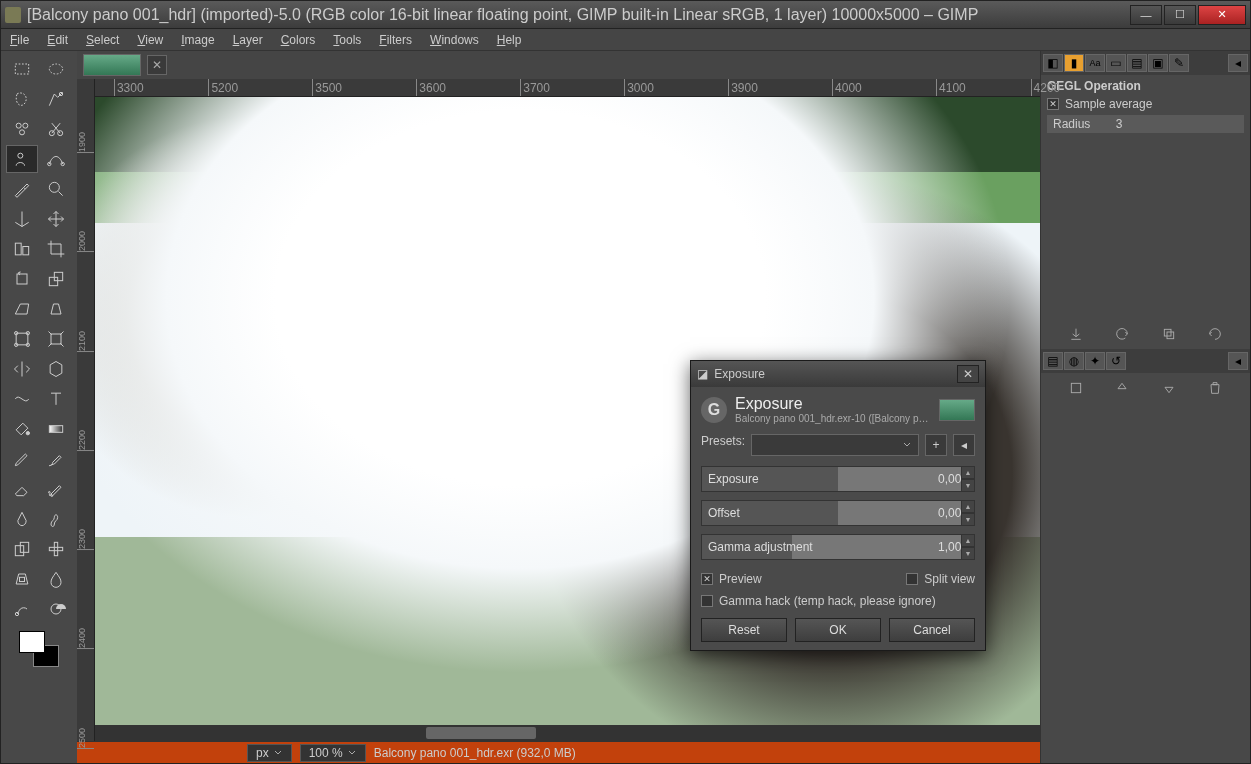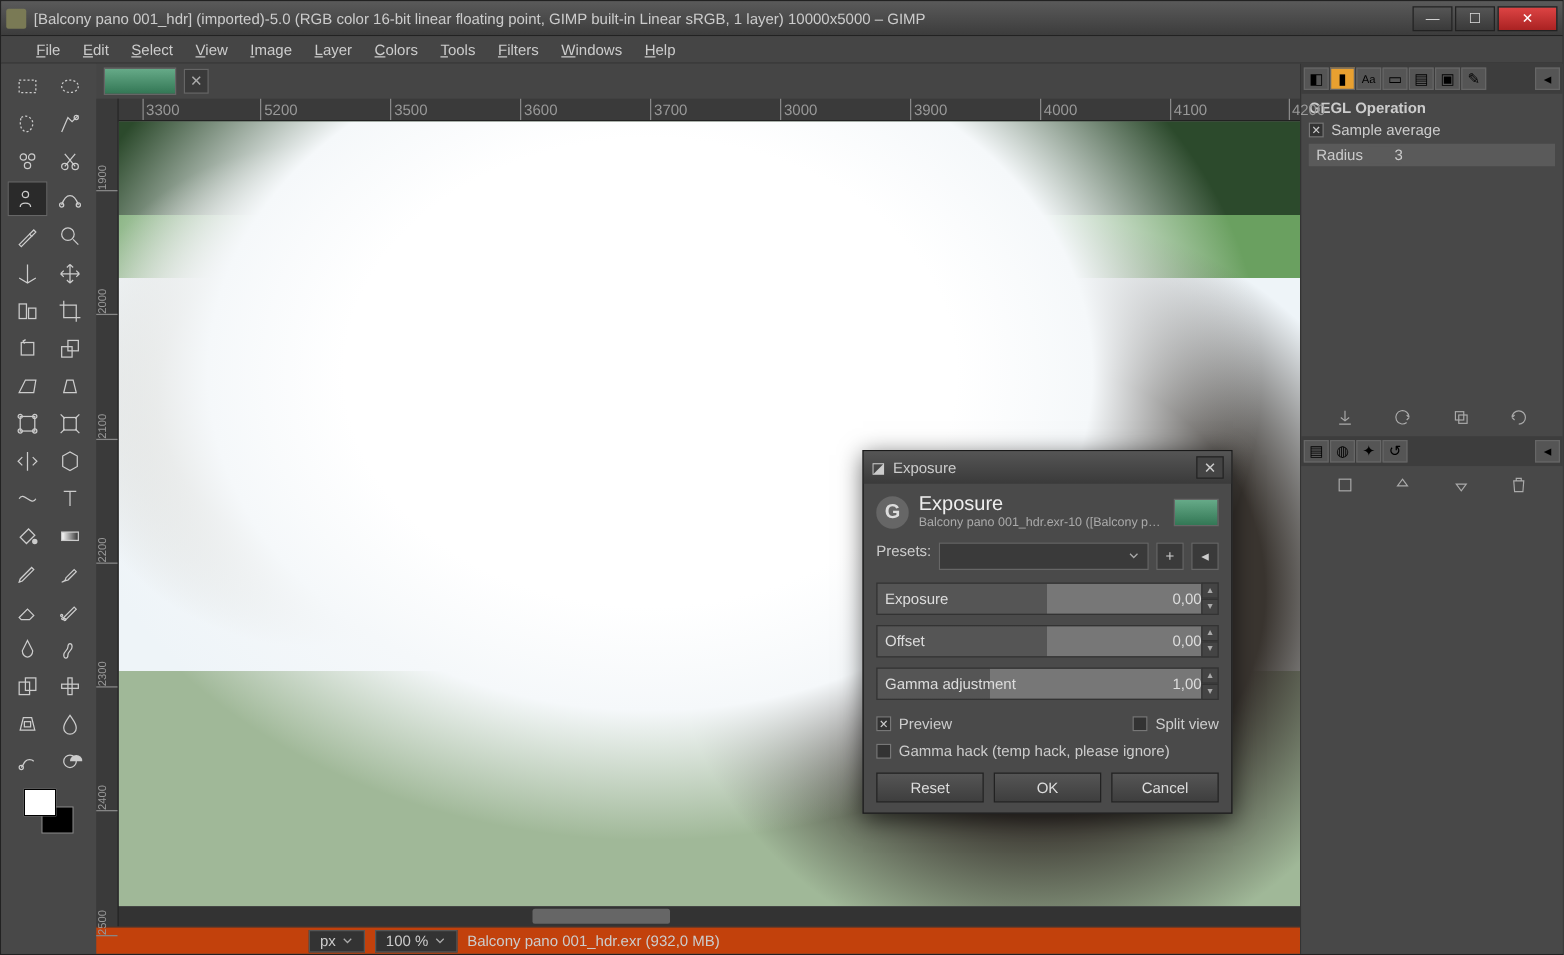--- a/index.html
+++ b/index.html
@@ -1,24 +1,24 @@
 <!DOCTYPE html>
 <html><head>
 <meta charset="utf-8">
 <style>
 *{box-sizing:border-box;margin:0;padding:0;font-family:"Segoe UI",Tahoma,sans-serif;font-size:12px;user-select:none}
 body{width:1251px;height:764px;background:#888;overflow:hidden;position:relative}
 .window{position:absolute;left:0;top:0;width:1251px;height:764px;background:#484848;border:1px solid #222;display:flex;flex-direction:column}
 .titlebar{height:28px;background:linear-gradient(#5a5a5a,#3c3c3c);display:flex;align-items:center;padding:0 4px;color:#ddd;border-bottom:1px solid #222}
 .titlebar .appicon{width:16px;height:16px;margin-right:6px;background:#7a7a55;border-radius:2px}
-.titlebar .title{flex:1;font-size:12px;color:#ccc}
+.titlebar .title{flex:1;font-size:16px;color:#ccc}
 .titlebtns{display:flex;gap:2px}
 .titlebtn{width:32px;height:20px;background:linear-gradient(#555,#3a3a3a);border:1px solid #222;display:flex;align-items:center;justify-content:center;color:#ddd;font-size:11px;font-family:Arial}
 .titlebtn.close{width:48px;background:linear-gradient(#d44,#a22);color:#fff}
-.menubar{height:22px;background:#454545;display:flex;align-items:center;padding:0 28px;color:#ccc;border-bottom:1px solid #333}
+.menubar{height:22px;background:#454545;display:flex;align-items:center;padding:0 9px;color:#ccc;border-bottom:1px solid #333}
 .menubar span{margin-right:18px;text-decoration:underline;text-decoration-color:transparent}
 .menubar span::first-letter{text-decoration:underline}
 .mi{cursor:default}
 .workarea{flex:1;display:flex;background:#484848;position:relative}
 .toolbox{width:76px;background:#484848;padding:4px 2px;display:flex;flex-direction:column;align-items:center}
 .toolgrid{display:grid;grid-template-columns:32px 32px;gap:2px}
 .tool{width:32px;height:28px;display:flex;align-items:center;justify-content:center}
 .tool.sel{background:#2a2a2a;border:1px solid #666}
 .tool svg{width:20px;height:20px;stroke:#ccc;fill:none;stroke-width:1.2}
 .fgbg{margin-top:8px;position:relative;width:40px;height:36px}

